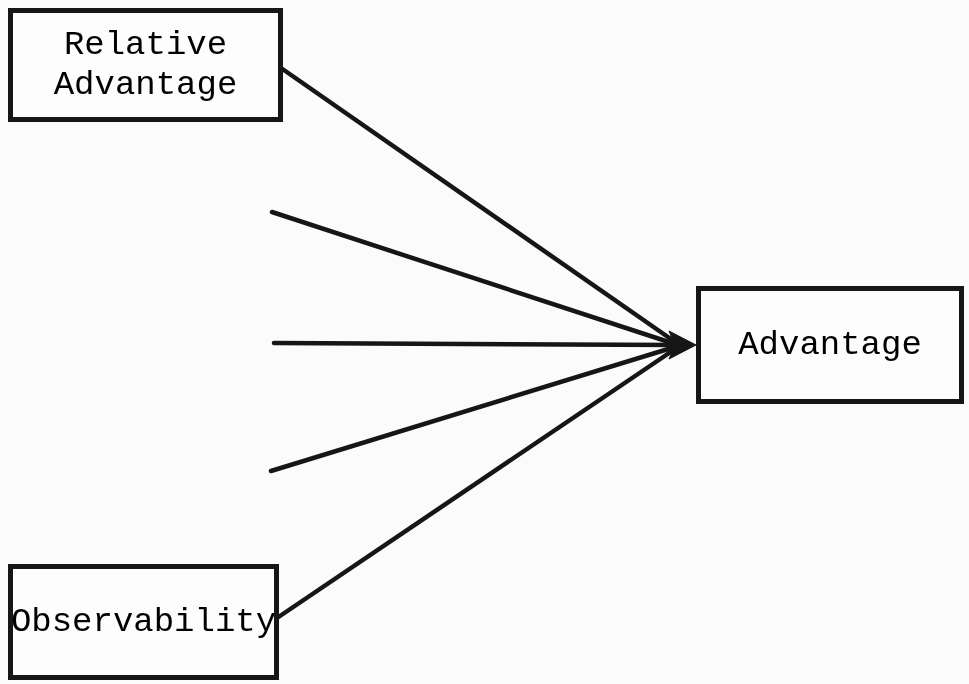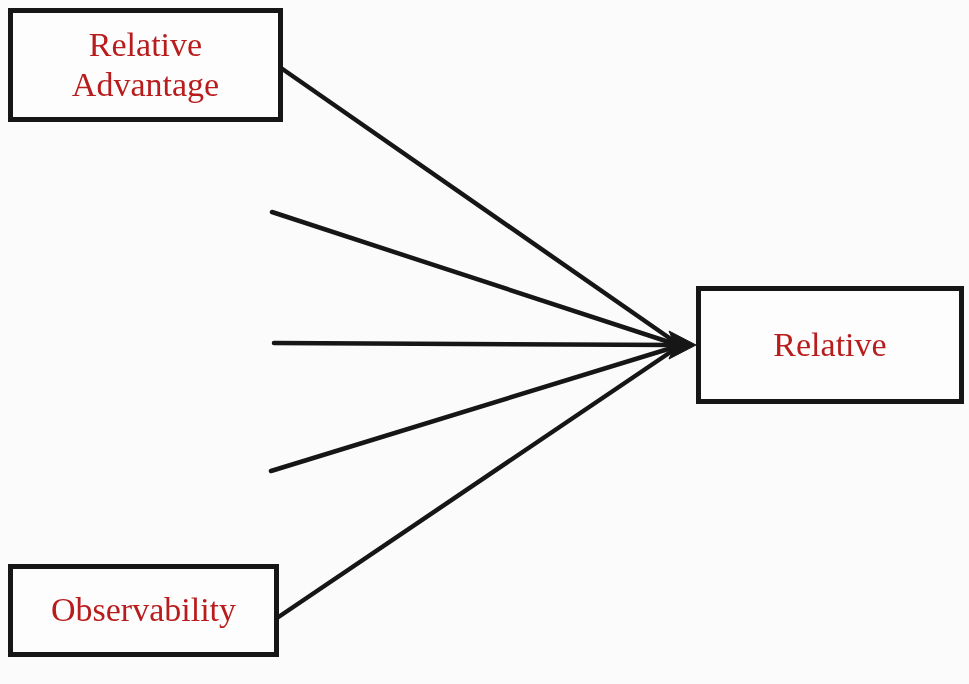--- a/index.html
+++ b/index.html
@@ -6,22 +6,22 @@
     margin: 0;
     padding: 0;
     background: #fafafa;
   }
   .canvas {
     position: relative;
     width: 969px;
     height: 684px;
     background: #fbfbfb;
     overflow: hidden;
-    font-family: Liberation Serif, serif;
-    color: #b91c1c;
+    font-family: Liberation Mono, monospace;
+    color: #000000;
   }
   .node {
     position: absolute;
     box-sizing: border-box;
     border: 5px solid #161616;
     background: #fdfdfd;
     display: flex;
     align-items: center;
     justify-content: center;
     text-align: center;
@@ -30,21 +30,21 @@
     z-index: 2;
   }
   .node .label {
     display: block;
   }
   .node-ra        { left: 8px;   top: 8px;   width: 275px; height: 114px; }
   .node-ra .label { width: 215px; }
   .node-compat    { left: 5px;   top: 147px; width: 269px; height: 114px; }
   .node-complex   { left: 3px;   top: 289px; width: 273px; height: 115px; }
   .node-trial     { left: 4px;   top: 424px; width: 269px; height: 120px; }
-  .node-observe   { left: 8px;   top: 564px; width: 271px; height: 93px; }
+  .node-observe   { left: 8px;   top: 564px; width: 271px; height: 116px; }
   .node-adoption  { left: 696px; top: 286px; width: 268px; height: 118px; }
   svg.edges {
     position: absolute;
     left: 0; top: 0;
     width: 969px;
     height: 684px;
     z-index: 1;
   }
   svg.edges line {
     stroke: #161616;
@@ -76,16 +76,16 @@
   </div>
 
 
 
 
   <div class="node node-observe">
     <span class="label">Observability</span>
   </div>
 
   <div class="node node-adoption">
-    <span class="label">Relative</span>
+    <span class="label">Advantage</span>
   </div>
 
 </div>
 
 </body></html>

